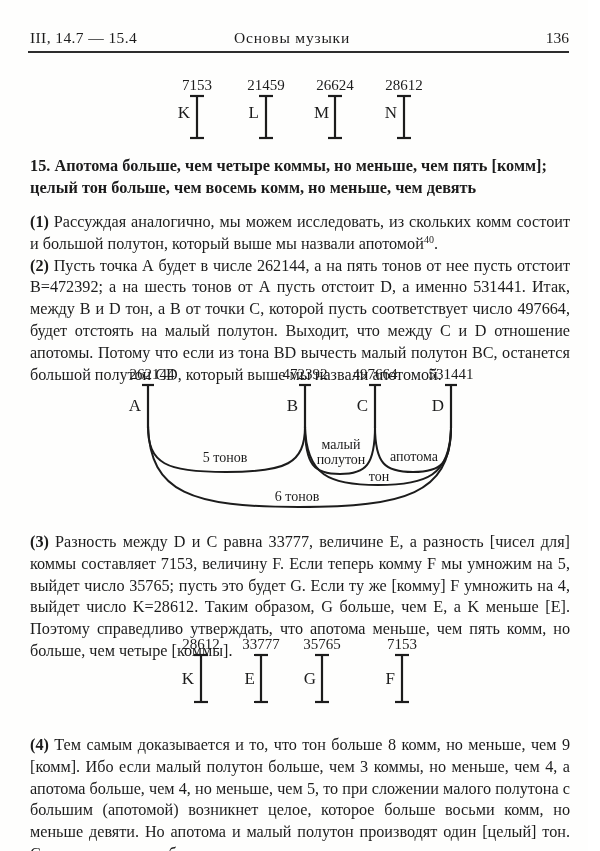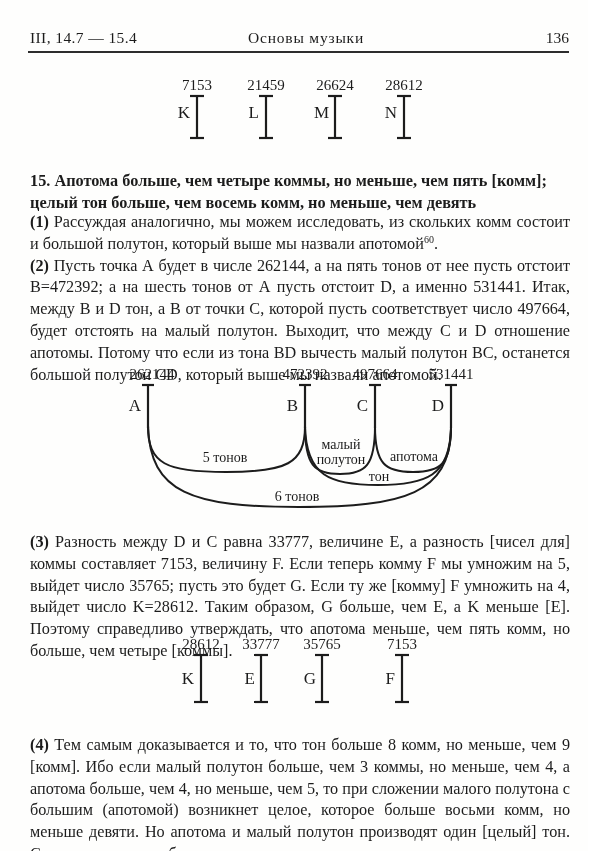--- a/index.html
+++ b/index.html
@@ -8,38 +8,38 @@
     width: 588px;
     height: 851px;
     background: #fefefd;
     font-family: "Liberation Serif", "DejaVu Serif", serif;
     color: #1c1c1c;
     overflow: hidden;
   }
   
   .running-head { position: absolute; top: 29px; left: 28px; width: 541px; height: 20px; font-size: 15.5px; }
   .rh-left   { position: absolute; left: 2px; top: 0; letter-spacing: 0.4px; }
-  .rh-center { position: absolute; left: 16px; width: 524px; top: 0; text-align: center; letter-spacing: 0.8px; }
+  .rh-center { position: absolute; left: 2px; width: 524px; top: 0; text-align: center; letter-spacing: 0.8px; }
   .rh-right  { position: absolute; right: 0; top: 0; }
   .head-rule { position: absolute; top: 51px; left: 28px; width: 541px; height: 2px; background: #2d2d2d; }
 
   
   .svg-block { position: absolute; left: 0; }
   #diag-klmn { top: 70px; }
   #diag-abcd { top: 362px; }
   #diag-kegf { top: 632px; }
   .dnum    { font-size: 15px; fill: #1c1c1c; }
   .dletter { font-size: 17px; fill: #1c1c1c; }
   .dlabel  { font-size: 14px; fill: #1c1c1c; }
   .dline   { stroke: #1c1c1c; stroke-width: 2.2; }
   .darc    { stroke: #1c1c1c; stroke-width: 2; fill: none; }
 
   
   .section-heading {
-    position: absolute; top: 170px; left: 30px; width: 540px;
+    position: absolute; top: 155px; left: 30px; width: 540px;
     font-weight: bold; font-size: 16.3px; line-height: 21.8px;
     text-align: left;
   }
   .text-block { position: absolute; left: 30px; width: 540px; }
   #block-p12 { top: 212px; }
   #block-p3  { top: 532px; }
   #block-p4  { top: 735px; }
   .text-block p { margin: 0; font-size: 16.2px; line-height: 21.8px; text-align: justify; }
   .pnum { font-weight: bold; }
   sup.fnref { font-size: 10px; line-height: 0; vertical-align: super; }
@@ -83,21 +83,21 @@
       <text class="dletter" x="397" y="48" text-anchor="end">N</text>
       <line class="dline" x1="404" y1="26" x2="404" y2="68"></line>
       <line class="dline" x1="397" y1="26" x2="411" y2="26"></line>
       <line class="dline" x1="397" y1="68" x2="411" y2="68"></line>
     </g>
   </svg>
 
   <div class="section-heading">15. Апотома больше, чем четыре коммы, но меньше, чем пять [комм]; целый тон больше, чем восемь комм, но меньше, чем девять</div>
 
   <div class="text-block" id="block-p12">
-    <p><span class="pnum">(1)</span> <span>Рассуждая аналогично, мы можем исследовать, из скольких комм состоит и большой полутон, который выше мы назвали апотомой</span><sup class="fnref">60</sup><span>.</span></p>
+    <p><span class="pnum">(1)</span> <span>Рассуждая аналогично, мы можем исследовать, из скольких комм состоит и большой полутон, который выше мы назвали апотомой</span><sup class="fnref">40</sup><span>.</span></p>
     <p><span class="pnum">(2)</span> <span>Пусть точка А будет в числе 262144, а на пять тонов от нее пусть отстоит B=472392; а на шесть тонов от А пусть отстоит D, а именно 531441. Итак, между B и D тон, а B от точки C, которой пусть соответствует число 497664, будет отстоять на малый полутон. Выходит, что между C и D отношение апотомы. Потому что если из тона BD вычесть малый полутон BC, останется большой полутон CD, который выше мы назвали апотомой.</span></p>
   </div>
 
   <svg id="diag-abcd" class="svg-block" width="600" height="150" viewBox="0 0 600 150" xmlns="http://www.w3.org/2000/svg">
 
     <text class="dnum" x="152" y="17" text-anchor="middle">262144</text>
     <text class="dletter" x="141" y="49" text-anchor="end">A</text>
     <line class="dline" x1="142" y1="23" x2="154" y2="23"></line>
     <line class="dline" x1="148" y1="23" x2="148" y2="66"></line>
 

